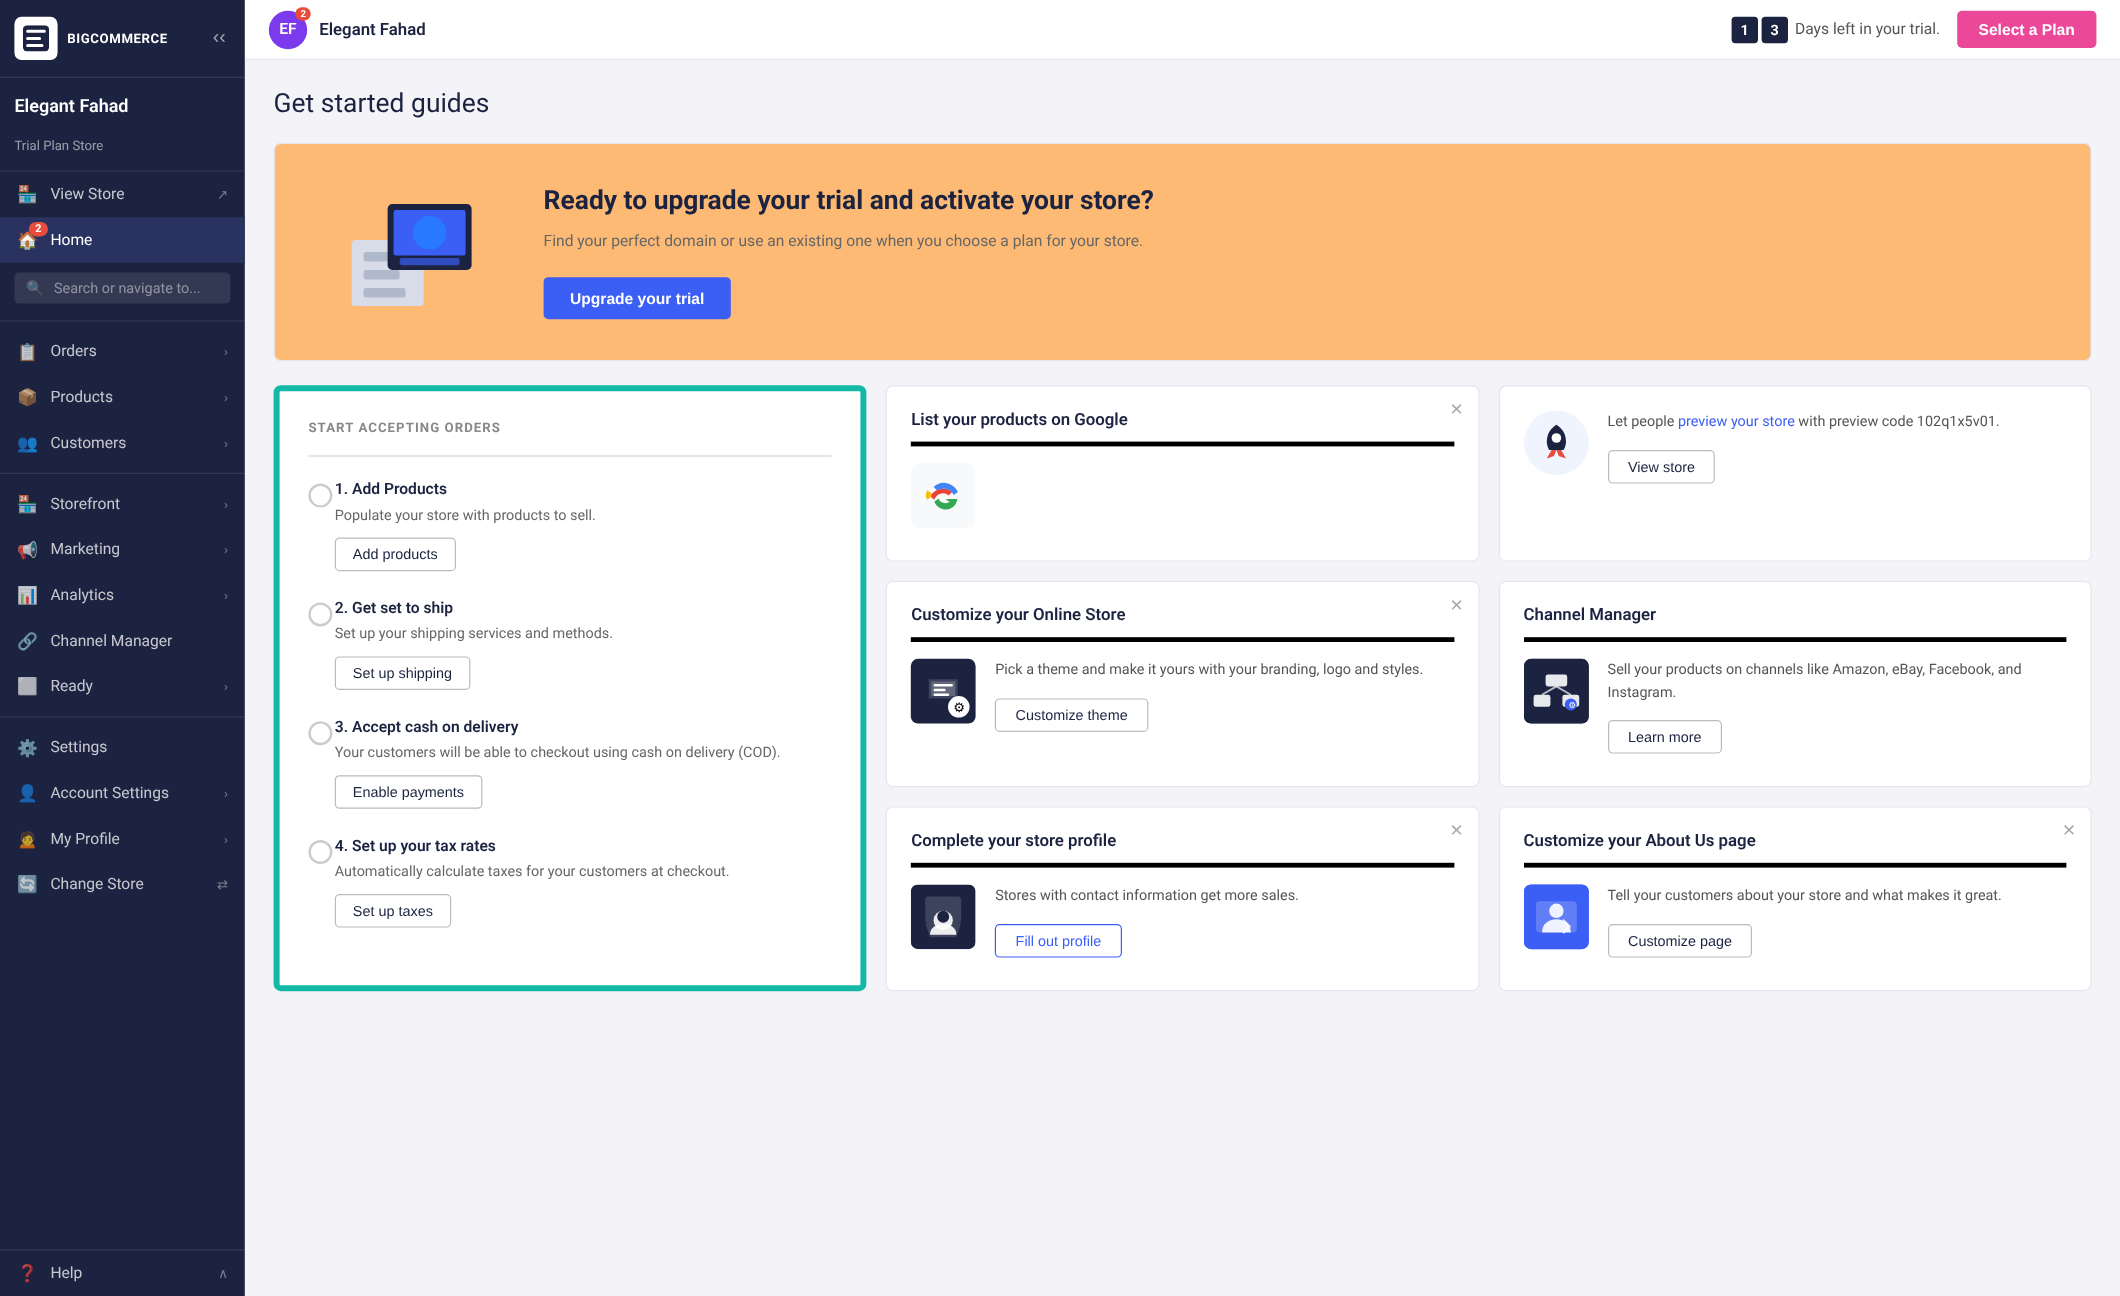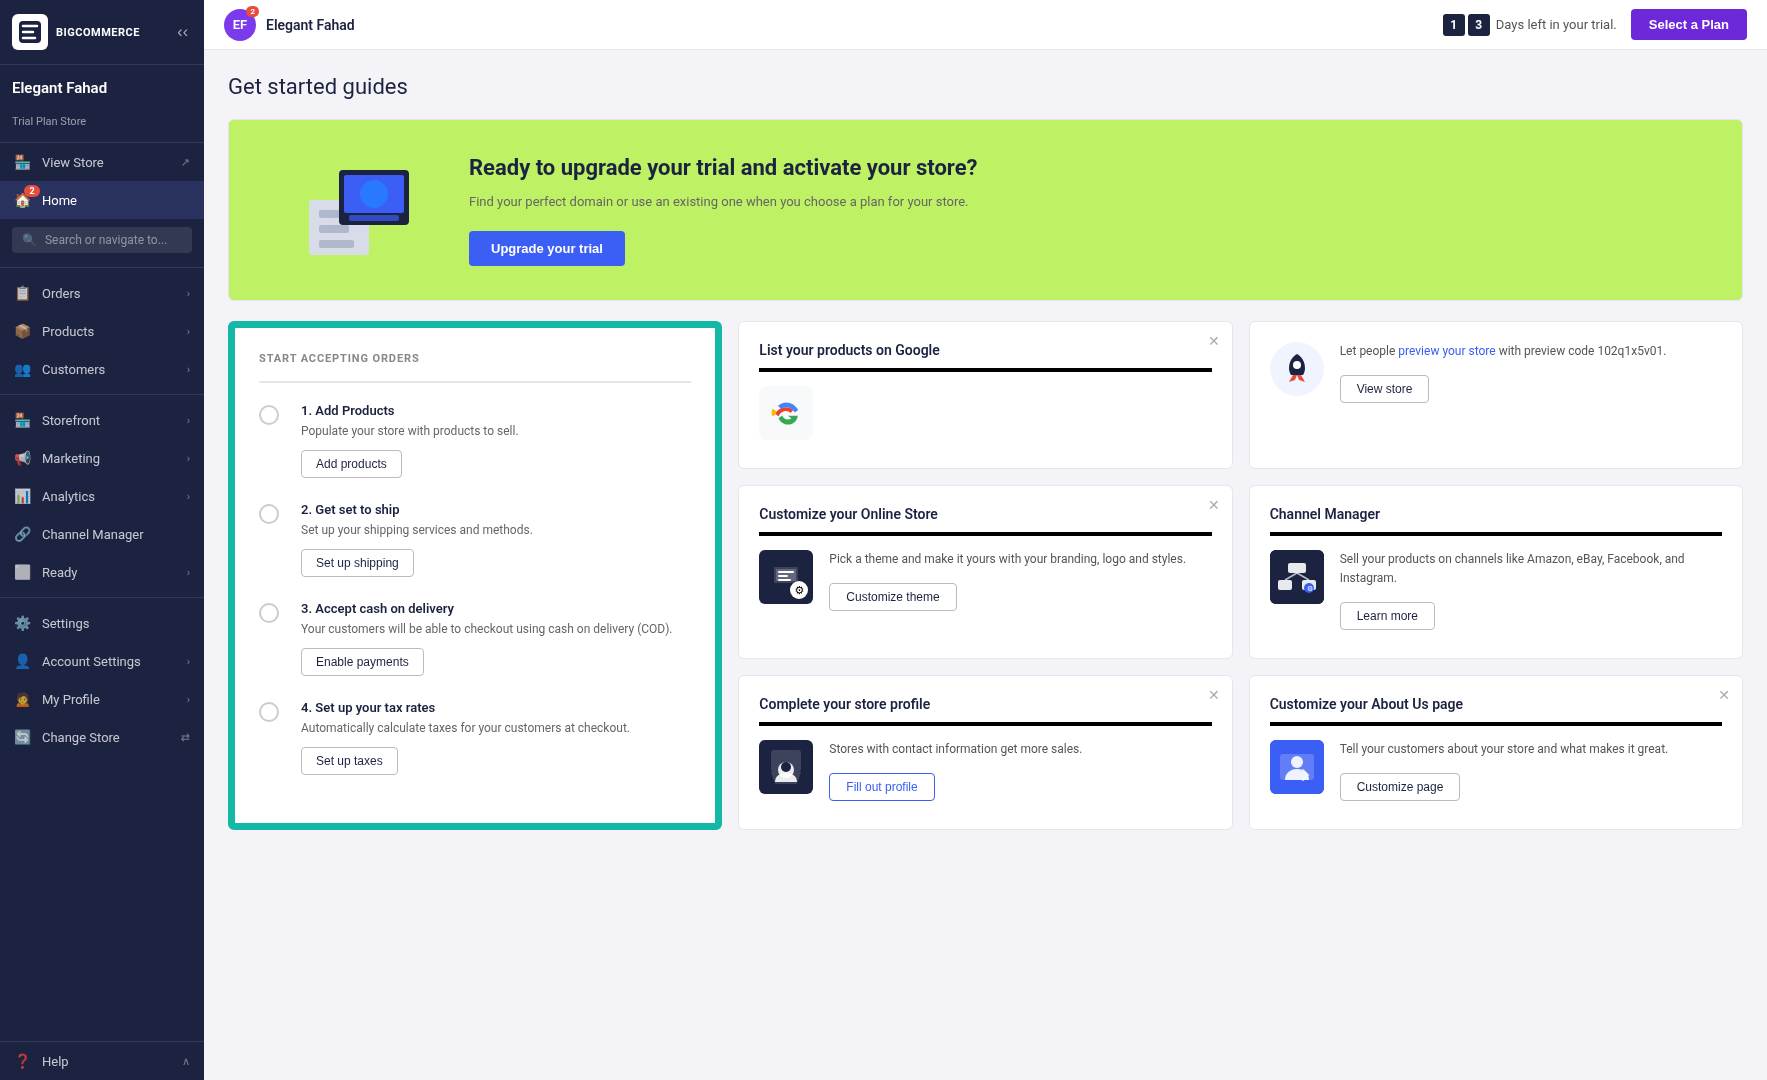--- a/index.html
+++ b/index.html
@@ -199,21 +199,21 @@
       width: 22px;
       height: 22px;
       border-radius: 3px;
       display: flex;
       align-items: center;
       justify-content: center;
       font-size: 12px;
       font-weight: 700;
     }
     .select-plan-btn {
-      background: #6d28d9;
+      background: #ec4899;
       color: #fff;
       border: none;
       border-radius: 4px;
       padding: 8px 18px;
       font-size: 13px;
       font-weight: 600;
       cursor: pointer;
     }
 
     
@@ -224,26 +224,26 @@
     }
     .page-title {
       font-size: 22px;
       font-weight: 400;
       color: #1c2340;
       margin-bottom: 20px;
     }
 
     
     .hero-banner {
-      background: #bef264;
+      background: #fdba74;
       border-radius: 6px;
       border: 1px solid #e3e6ed;
       display: flex;
       align-items: center;
-      padding: 30px 60px;
+      padding: 30px 44px;
       margin-bottom: 20px;
       gap: 40px;
     }
     .hero-illustration {
       flex-shrink: 0;
       width: 140px;
       height: 120px;
       position: relative;
     }
     .hero-text { flex: 1; }
@@ -273,21 +273,21 @@
 
     
     .cards-grid {
       display: grid;
       grid-template-columns: 1fr 1fr 1fr;
       gap: 16px;
     }
     .card-left {
       background: #fff;
       border-radius: 6px;
-      border: 7px solid #14b8a6;
+      border: 5px solid #14b8a6;
       padding: 24px;
       grid-row: span 3;
     }
     .card {
       background: #fff;
       border-radius: 6px;
       border: 1px solid #e3e6ed;
       padding: 20px;
       position: relative;
     }
@@ -351,21 +351,21 @@
       font-size: 11px;
       font-weight: 700;
       letter-spacing: 0.08em;
       color: #888;
       text-transform: uppercase;
       margin-bottom: 16px;
     }
     .order-step {
       display: flex;
       align-items: flex-start;
-      gap: 22px;
+      gap: 2px;
       margin-bottom: 24px;
     }
     .step-radio {
       width: 20px;
       height: 20px;
       border-radius: 50%;
       border: 2px solid #ccc;
       flex-shrink: 0;
       margin-top: 2px;
     }

